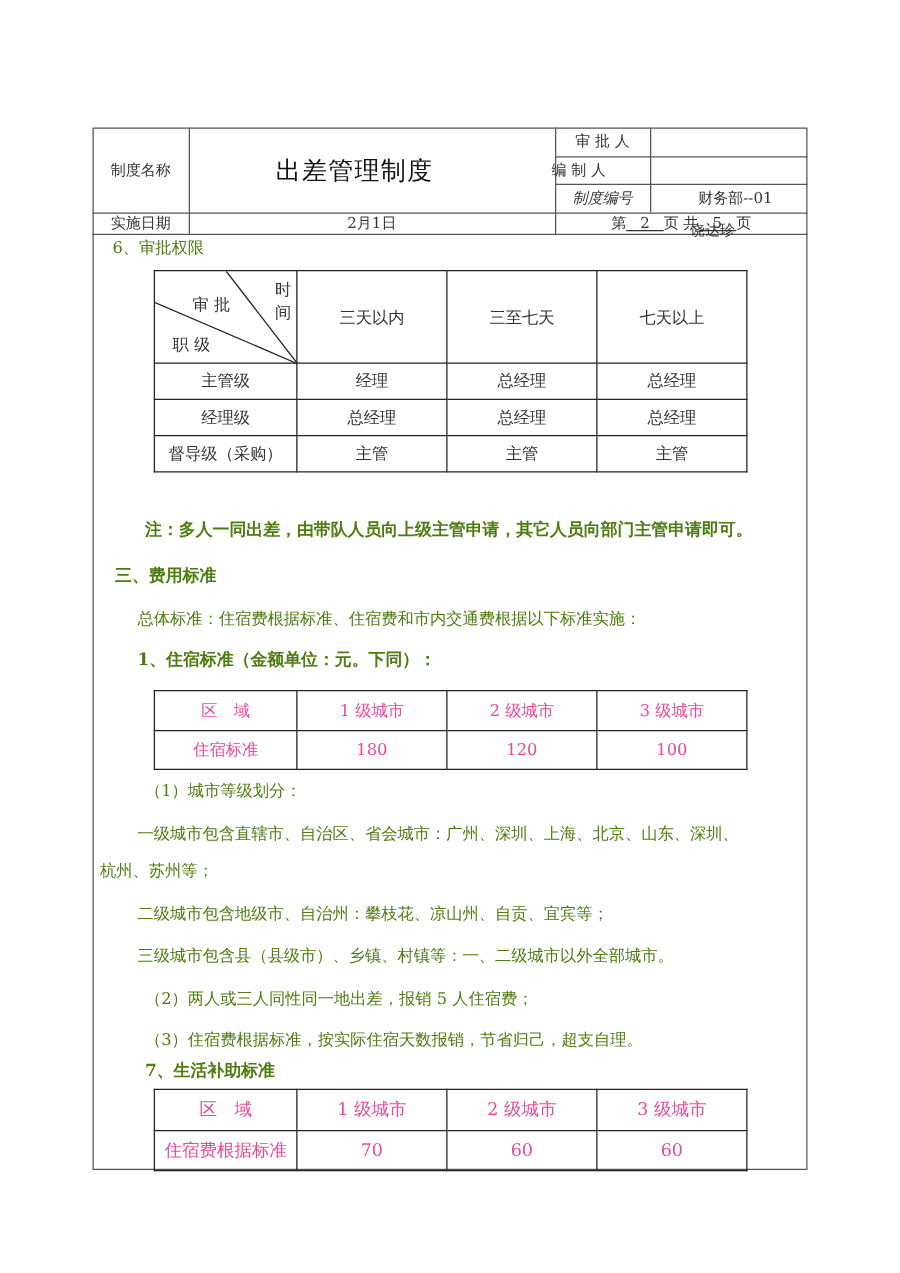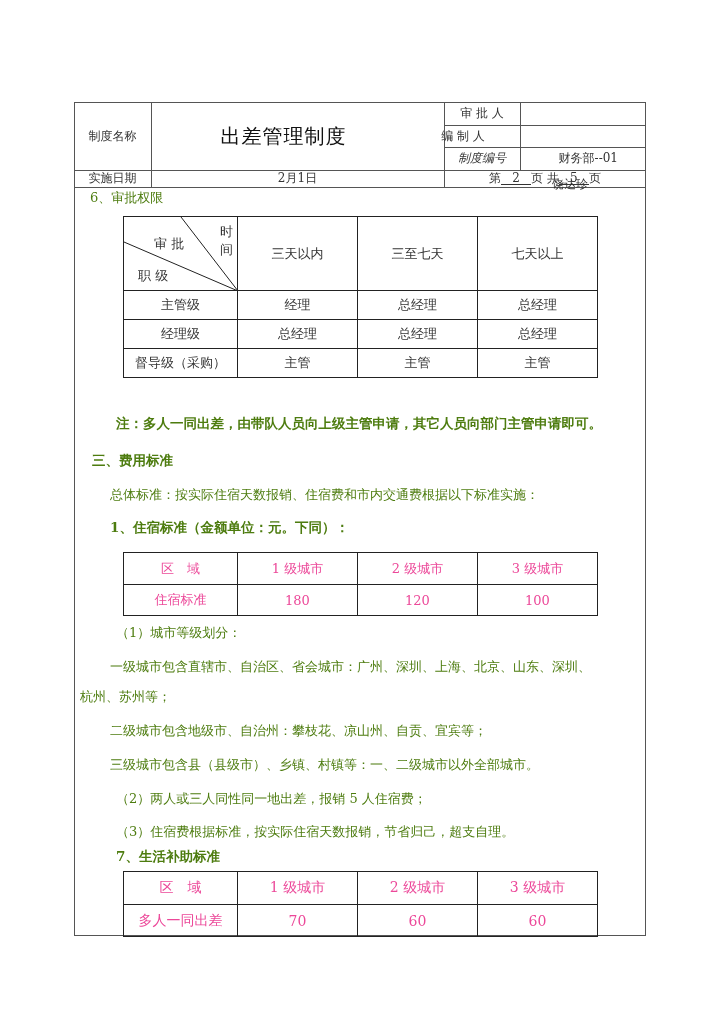--- a/index.html
+++ b/index.html
@@ -93,21 +93,21 @@
     <td>主管</td>
     <td>主管</td>
     <td>主管</td>
   </tr>
 </tbody>
   </table>
 
 <div class="txt bold" style="left:116px;top:415px;font-size:13.5px;">注：多人一同出差，由带队人员向上级主管申请，其它人员向部门主管申请即可。</div>
 
 <div class="txt bold" style="left:80px;top:452px;font-size:13.5px;margin-left:12px;">三、费用标准</div>
-<div class="txt" style="left:110px;top:486px;">总体标准：按实际住宿天数报销、住宿费和市内交通费根据以下标准实施：</div>
+<div class="txt" style="left:110px;top:486px;">总体标准：住宿费根据标准、住宿费和市内交通费根据以下标准实施：</div>
 <div class="txt bold" style="left:110px;top:519px;font-size:13.5px;">1、住宿标准（金额单位：元。下同）：</div>
 
 <table class="grid blue" style="left:123px;top:552px;width:474px;">
   <colgroup>
       <col style="width:114px">
       <col style="width:120px">
       <col style="width:120px">
       <col style="width:120px">
     </colgroup>
   <tbody>
@@ -143,19 +143,19 @@
       <col style="width:120px">
     </colgroup>
   <tbody>
       <tr style="height:33px;">
     <td style="font-size:14px;">区　域</td>
     <td style="font-size:14px;">1 级城市</td>
     <td style="font-size:14px;">2 级城市</td>
     <td style="font-size:14px;">3 级城市</td>
   </tr>
   <tr style="height:32px;">
-    <td style="font-size:14px;">多人一同出差</td>
+    <td style="font-size:14px;">住宿费根据标准</td>
     <td style="font-size:14px;">70</td>
     <td style="font-size:14px;">60</td>
     <td style="font-size:14px;">60</td>
   </tr>
 </tbody>
   </table>
 
 </body></html>

